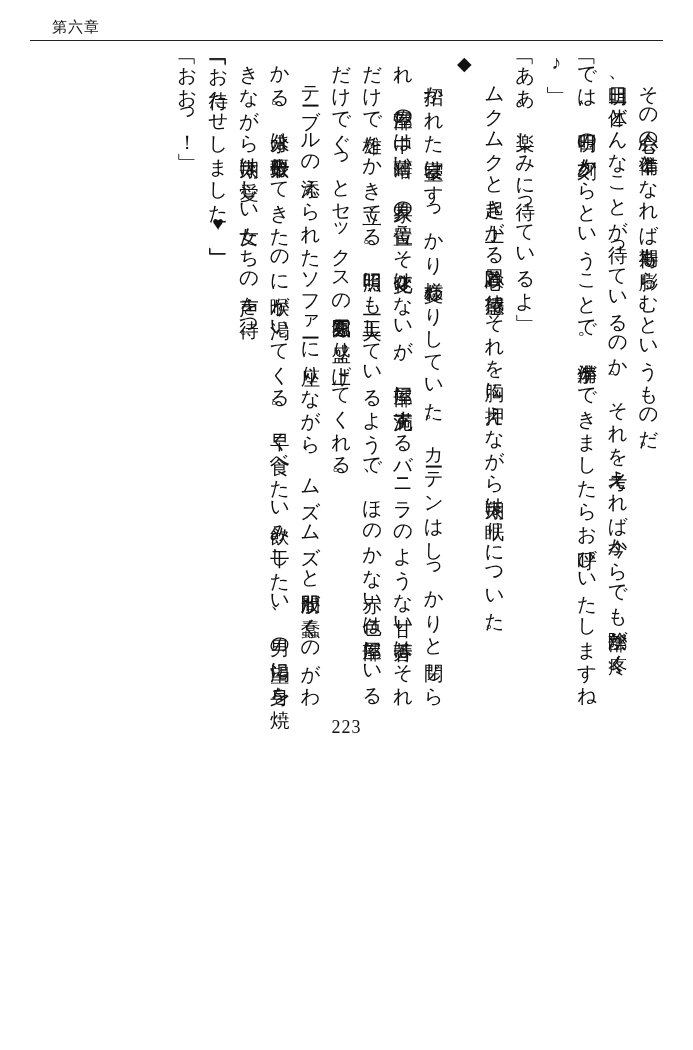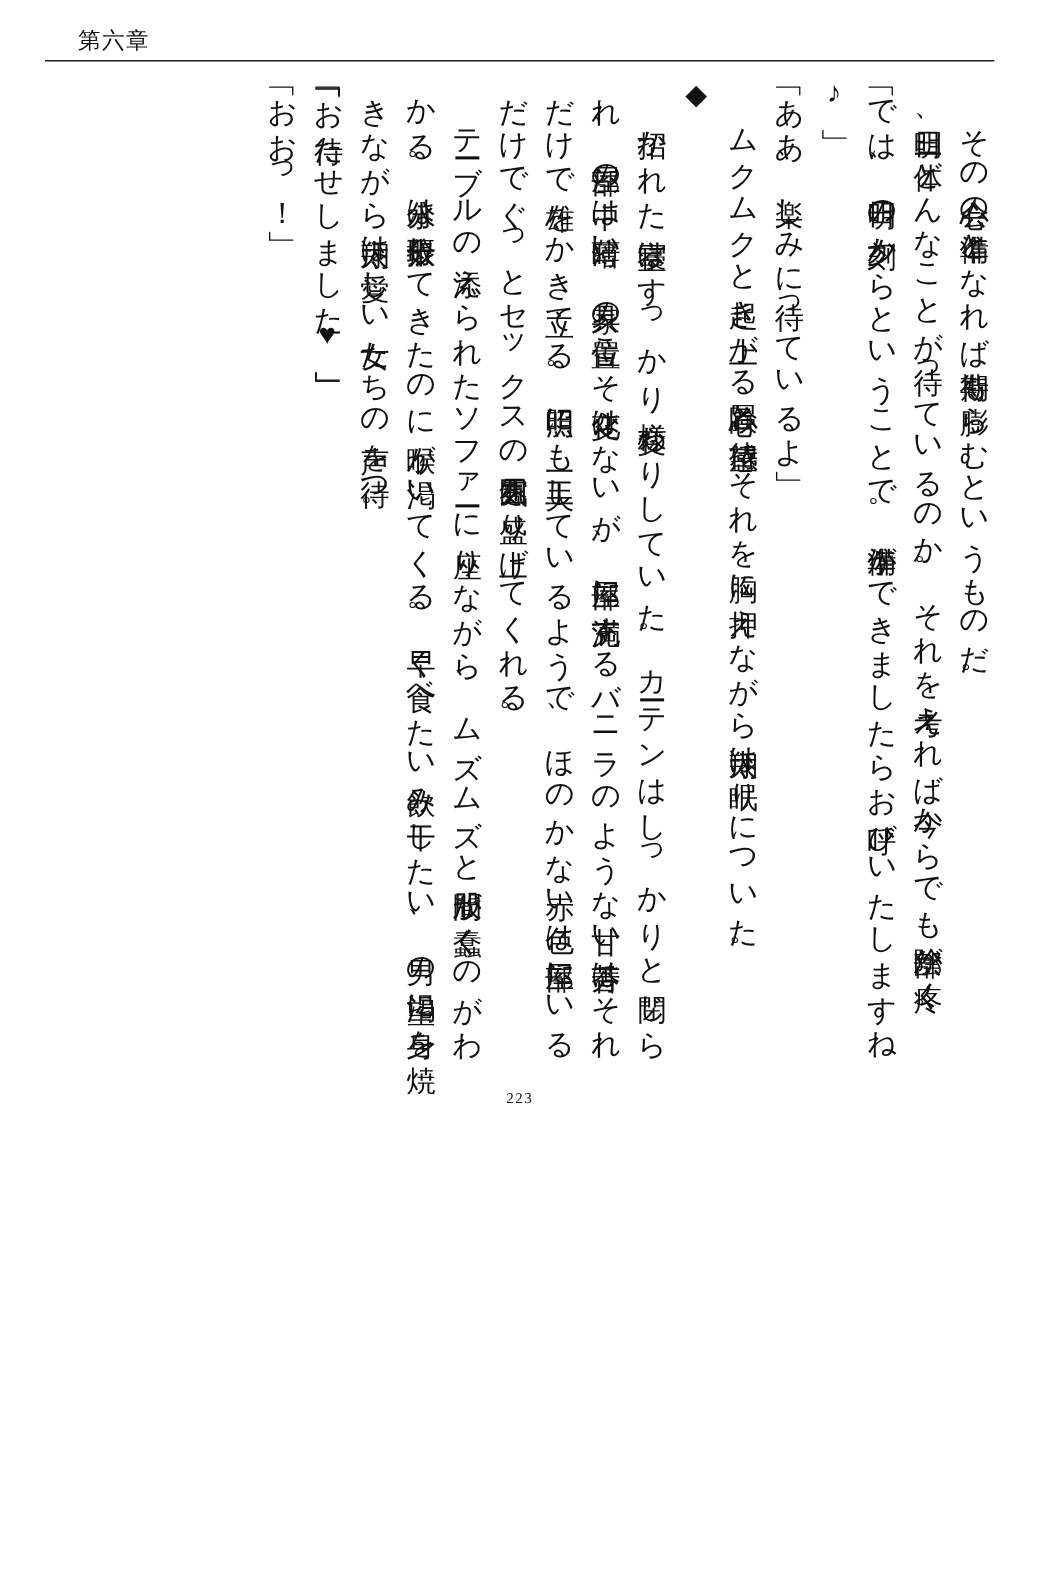--- a/index.html
+++ b/index.html
@@ -80,21 +80,21 @@
     transform: translateY(0px);
   }
 
   
   .folio {
     position: absolute;
     bottom: 18px;
     left: 0;
     right: 0;
     text-align: center;
-    font-size: 10px;
+    font-size: 18px;
     font-family: "Liberation Serif", "DejaVu Serif", serif;
     letter-spacing: 1px;
   }
 </style>
 </head>
 <body>
 
 <div id="page">
 
   <div class="header-row">

